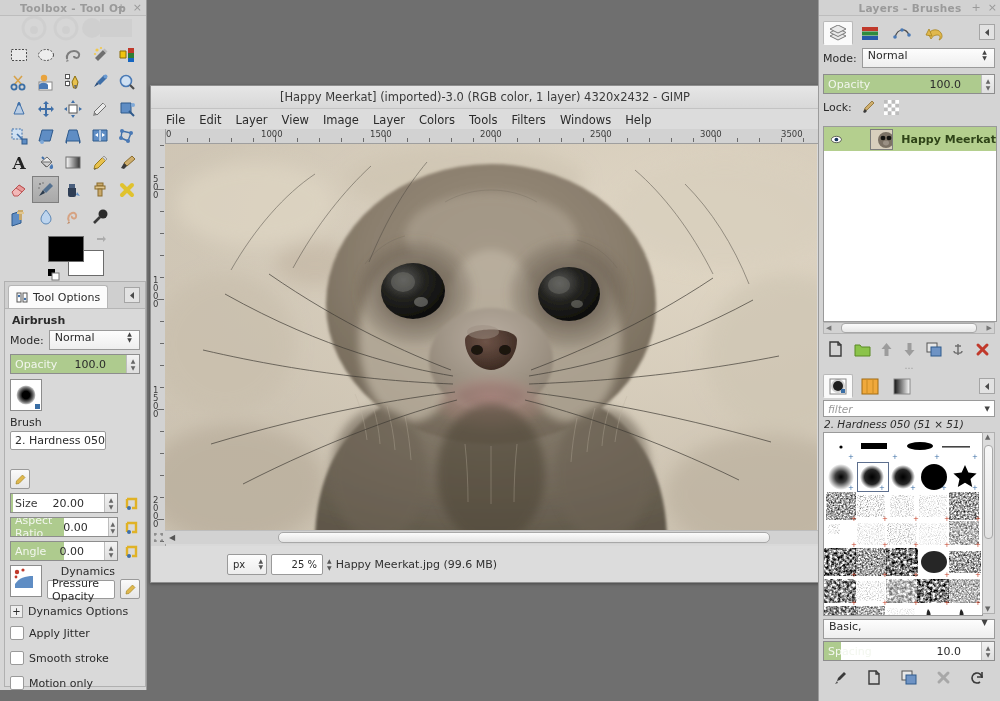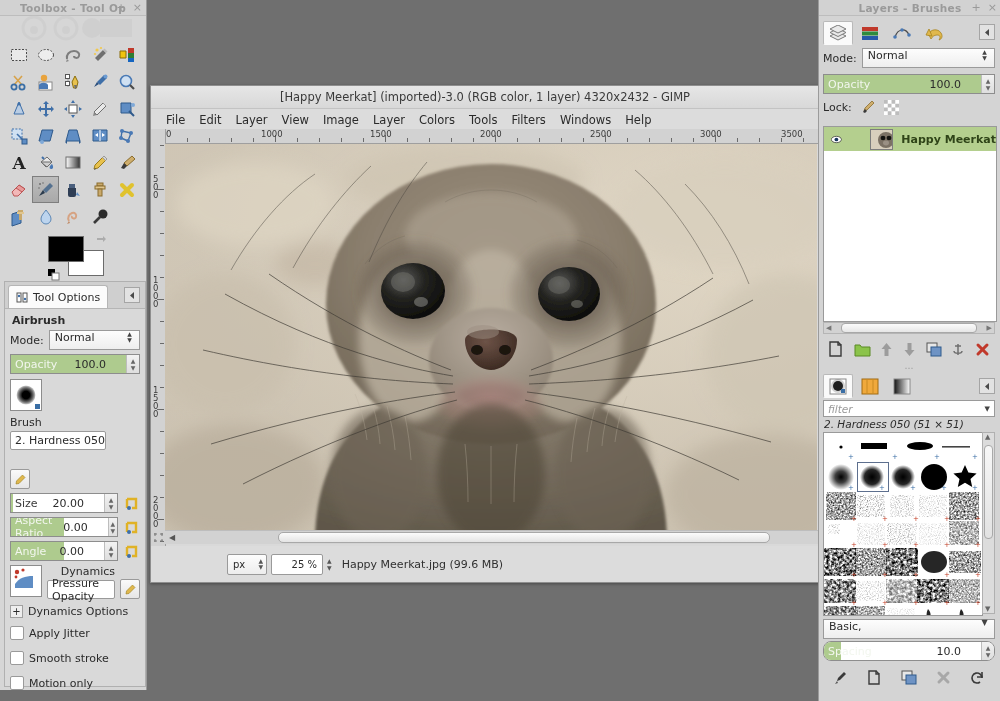--- a/index.html
+++ b/index.html
@@ -104,21 +104,21 @@
   #canvas{position:absolute;left:0;top:0;width:652px;height:398px;}
   #hscroll{position:absolute;left:14px;bottom:38px;right:0;height:13px;background:#d2d2d2;border-top:1px solid #bdbdbd;display:flex;align-items:center;}
   #hscroll .thumb{height:9px;background:linear-gradient(#fbfbfb,#e4e4e4);border:1px solid #a8a8a8;border-radius:5px;
     margin-left:103px;width:490px;}
   #hscroll .sarrow{font-size:8px;color:#555;margin-left:4px;}
   #statusbar{position:absolute;left:0;bottom:0;right:0;height:36px;background:#dcdcdc;display:flex;align-items:center;padding-left:76px;gap:4px;}
   .unitsel{width:40px;height:21px;background:linear-gradient(#fdfdfd,#ededed);border:1px solid #9a9a9a;border-radius:2px;
     display:flex;align-items:center;font-size:10px;padding-left:5px;box-sizing:border-box;}
   .zoombox{width:52px;height:21px;background:#fff;border:1px solid #9a9a9a;border-radius:2px;display:flex;align-items:center;
     justify-content:flex-end;padding-right:5px;font-size:10px;box-sizing:border-box;}
-  .statustext{font-size:11px;margin-left:6px;color:#303030;}
+  .statustext{font-size:11px;color:#303030;}
 
   
   #rdock{position:absolute;left:818px;top:0;width:182px;height:701px;background:#d4d4d4;border-left:1px solid #9b9b9b;}
   .iconTab{width:30px;height:24px;display:flex;align-items:center;justify-content:center;border-radius:2px;}
   .iconTab.active{background:#fafafa;border:1px solid #b9b9b9;border-bottom-color:#fafafa;box-sizing:border-box;}
   #layerlist{position:absolute;left:4px;top:126px;width:172px;height:194px;background:#fff;border:1px solid #9a9a9a;overflow:hidden;}
   .layerrow{height:24px;display:flex;align-items:center;background:#b4cf8e;}
   .layerthumb{width:30px;height:19px;border:1px solid #7d7d7d;background:#bbb;margin-left:28px;overflow:hidden;position:relative;}
   .layername{font-size:11px;font-weight:bold;color:#2f4418;margin-left:8px;white-space:nowrap;}
   .lhscroll{position:absolute;left:4px;top:322px;width:172px;height:12px;background:#d2d2d2;border:1px solid #b5b5b5;
@@ -1228,21 +1228,21 @@
       <span style="position:absolute;bottom:0;left:2px;font-size:7px;color:#666;">▼</span>
     </div>
 
     <div class="combo" style="position:absolute;left:4px;top:619px;width:172px;">
       <span class="cval">Basic,</span>
       <span class="carrows" style="flex-direction:row;">
           <i style="font-size:8px;">▼</i>
         </span>
     </div>
 
-    <div class="slider" style="position:absolute;left:4px;top:641px;width:172px;border-radius:8px;">
+    <div class="slider" style="position:absolute;left:4px;top:641px;width:172px;">
       <div class="fill" style="width:10%"></div>
       <span class="s-lbl">Spacing</span>
       <span class="s-val">10.0</span>
       <span class="s-arrows">
           <i>▲</i>
           <i>▼</i>
         </span>
     </div>
 
     <div style="position:absolute;left:4px;top:665px;width:172px;height:24px;display:flex;align-items:center;justify-content:space-around;">

